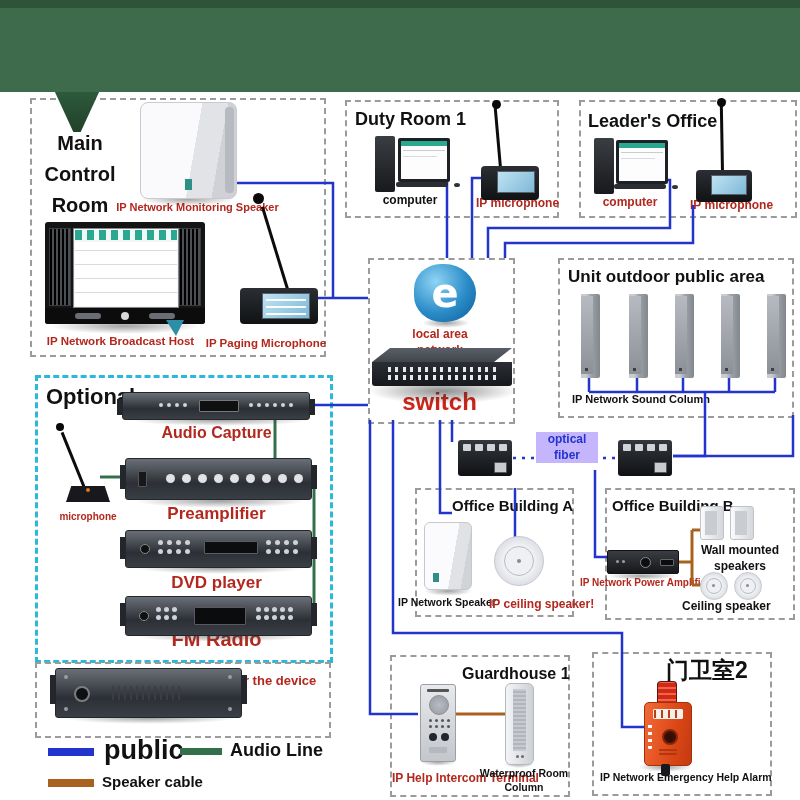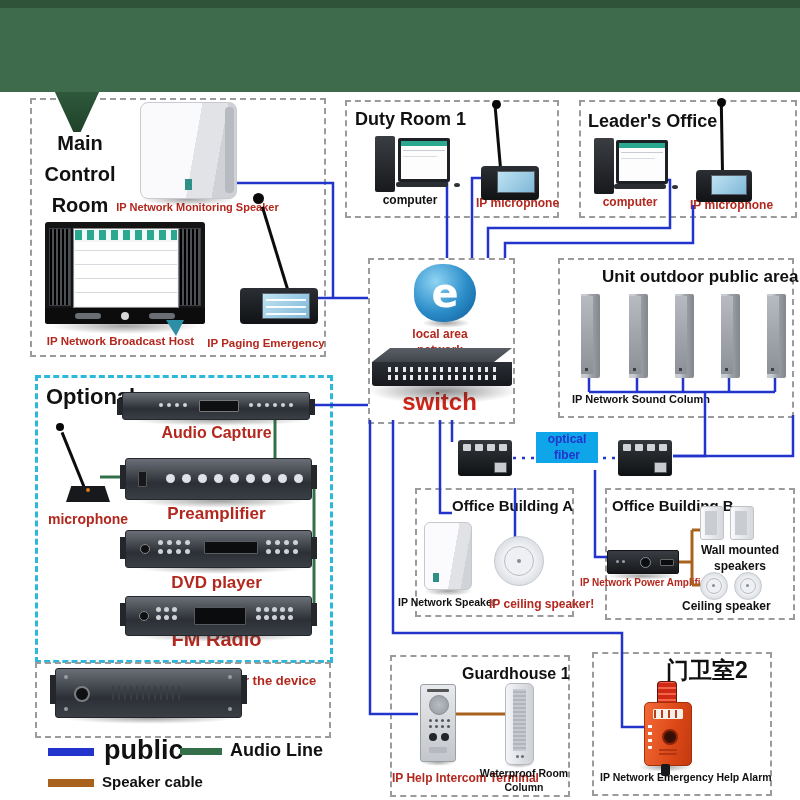--- a/index.html
+++ b/index.html
@@ -139,21 +139,21 @@
   <div class="neck" style="left:286px;top:203px;height:86px;transform:rotate(-17deg)"></div>
   <div class="michead" style="left:253px;top:193px;width:11px;height:11px"></div>
   <div class="dev" style="left:240px;top:288px;width:78px;height:36px;border-radius:4px;
        background:linear-gradient(#2b2e33,#101214)">
     <div class="abs" style="left:22px;top:5px;width:46px;height:24px;border:1px solid #56606a;
          background:linear-gradient(135deg,#bfe3f2,#7fb8d8)">
       <div class="abs" style="left:3px;top:3px;right:3px;bottom:3px;
            background:repeating-linear-gradient(0deg,rgba(255,255,255,.95) 0 2px,transparent 2px 7px)"></div>
     </div>
   </div>
-  <div class="lbl red ctr" style="left:200px;top:336px;width:132px;font-size:11.5px">IP Paging Emergency</div>
+  <div class="lbl red ctr" style="left:200px;top:336px;width:132px;font-size:11.5px">IP Paging Microphone</div>
 
   <div class="lbl" style="left:355px;top:108px;font-size:18px">Duty Room 1</div>
   <div class="dev" style="left:375px;top:136px;width:20px;height:56px;border-radius:2px;
        background:linear-gradient(#3a3d42,#17191c)"></div>
   <div class="dev" style="left:398px;top:138px;width:46px;height:38px;background:#1d2024;padding:3px;border-radius:2px">
     <div class="abs" style="left:3px;top:3px;right:3px;bottom:3px;background:#fdfdfd">
       <div class="abs" style="left:0;top:0;right:0;height:5px;background:#2aa890"></div>
       <div class="abs" style="left:2px;top:9px;right:2px;height:1px;background:#c8ccd2"></div>
       <div class="abs" style="left:2px;top:15px;right:10px;height:1px;background:#d8dce0"></div>
     </div>
@@ -209,21 +209,21 @@
     <div class="abs" style="left:0;top:14px;width:140px;height:24px;border-radius:0 0 3px 3px;
          background:linear-gradient(#2b2f35,#16181c)">
       <div class="abs" style="left:16px;top:5px;width:110px;height:5px;
            background:repeating-linear-gradient(90deg,#e8eaec 0 3px,transparent 3px 7.5px)"></div>
       <div class="abs" style="left:16px;top:13px;width:110px;height:5px;
            background:repeating-linear-gradient(90deg,#e8eaec 0 3px,transparent 3px 7.5px)"></div>
     </div>
   </div>
   <div class="lbl ctr" style="left:368px;top:386px;width:143px;font-size:24px;color:#cc2418">switch</div>
 
-  <div class="lbl" style="left:602px;top:266px;font-size:17px">Unit outdoor public area</div>
+  <div class="lbl" style="left:568px;top:266px;font-size:17px">Unit outdoor public area</div>
   <div class="column" style="left:578px;top:294px">
       <div class="face"></div>
       <div class="dot"></div>
     </div>
   <div class="column" style="left:626px;top:294px">
       <div class="face"></div>
       <div class="dot"></div>
     </div>
   <div class="column" style="left:672px;top:294px">
       <div class="face"></div>
@@ -250,21 +250,21 @@
          box-shadow:8px 0 #d0d3d7,16px 0 #d0d3d7,24px 0 #d0d3d7,32px 0 #d0d3d7,40px 0 #d0d3d7"></div>
   </div>
   <div class="lbl red ctr" style="left:118px;top:423px;width:197px;font-size:16px">Audio Capture</div>
 
   <div class="neck" style="left:83px;top:428px;height:60px;transform:rotate(-22deg)"></div>
   <div class="michead" style="left:56px;top:423px;width:8px;height:8px"></div>
   <div class="dev" style="left:66px;top:486px;width:44px;height:16px;background:#17191c;
        clip-path:polygon(12% 0,88% 0,100% 100%,0 100%)">
     <div class="abs" style="left:20px;top:2px;width:4px;height:4px;border-radius:50%;background:#e07820"></div>
   </div>
-  <div class="lbl red ctr" style="left:48px;top:510px;width:80px;font-size:14px">microphone</div>
+  <div class="lbl red ctr" style="left:48px;top:510px;width:80px;font-size:10px">microphone</div>
 
   <div class="shadow" style="left:135px;top:494px;width:170px;height:14px"></div>
   <div class="rackbar" style="left:125px;top:458px;width:185px;height:40px">
     <div class="sq" style="left:12px;top:12px;width:7px;height:14px;background:#16181b;border:1px solid #555"></div>
     <div class="dots" style="left:40px;top:15px;width:9px;height:9px;background:#e0e2e5;
          box-shadow:16px 0 #e0e2e5,32px 0 #e0e2e5,48px 0 #e0e2e5,64px 0 #e0e2e5,80px 0 #e0e2e5,96px 0 #e0e2e5,112px 0 #e0e2e5,128px 0 #e0e2e5"></div>
   </div>
   <div class="lbl red ctr" style="left:118px;top:503px;width:197px;font-size:17px">Preamplifier</div>
 
   <div class="shadow" style="left:135px;top:562px;width:170px;height:12px"></div>
@@ -313,21 +313,21 @@
     <div class="sq" style="left:5px;top:4px;width:8px;height:7px;background:#d0d3d8;
          box-shadow:12px 0 #d0d3d8,24px 0 #d0d3d8,36px 0 #d0d3d8"></div>
     <div class="sq" style="left:36px;top:22px;width:11px;height:9px;background:#c8cbd0;border:1px solid #55585e"></div>
   </div>
   <div class="dev" style="left:618px;top:440px;width:54px;height:36px;border-radius:3px;
        background:linear-gradient(#34373c,#0f1113)">
     <div class="sq" style="left:5px;top:4px;width:8px;height:7px;background:#d0d3d8;
          box-shadow:12px 0 #d0d3d8,24px 0 #d0d3d8,36px 0 #d0d3d8"></div>
     <div class="sq" style="left:36px;top:22px;width:11px;height:9px;background:#c8cbd0;border:1px solid #55585e"></div>
   </div>
-  <div class="lbl blue ctr" style="left:536px;top:432px;width:62px;font-size:12px;background:#0ea5e9;z-index:2">optical fiber</div>
+  <div class="lbl blue ctr" style="left:536px;top:432px;width:62px;font-size:12px;background:#c4b5fd;z-index:2">optical fiber</div>
 
   <div class="lbl nw" style="left:452px;top:496px;font-size:15px">Office Building A</div>
   <div class="shadow" style="left:424px;top:586px;width:48px;height:10px"></div>
   <div class="dev" style="left:424px;top:522px;width:46px;height:66px;border-radius:6px;border:1px solid #c5c8cd;
        background:linear-gradient(100deg,#fbfbfd 0 60%,#e0e2e6 60% 82%,#d0d3d8 82%)">
     <div class="abs" style="left:8px;bottom:7px;width:6px;height:9px;background:#2d8f86"></div>
   </div>
   <div class="circlespk" style="left:494px;top:536px;width:48px;height:48px">
     <div class="in" style="left:9px;top:9px;width:28px;height:28px"></div>
     <div class="c" style="left:22px;top:22px;width:4px;height:4px"></div>

